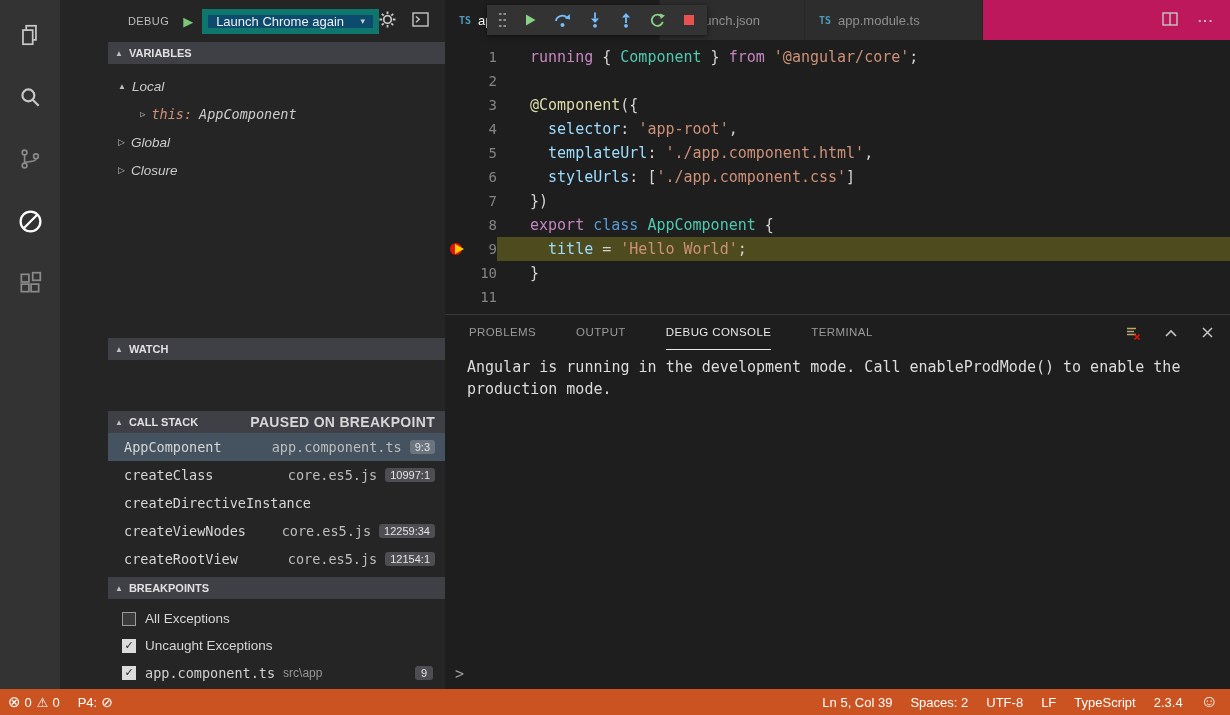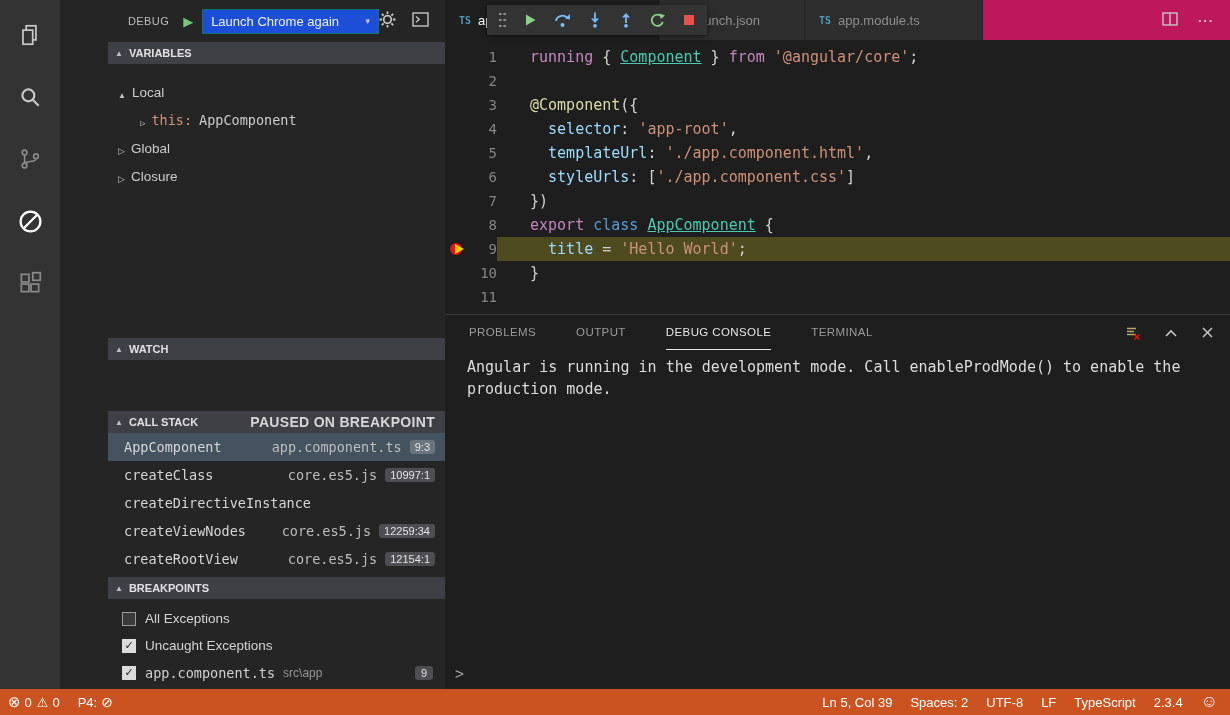--- a/index.html
+++ b/index.html
@@ -18,38 +18,38 @@
   .ab-item svg { stroke:#8a8a8a; fill:none; }
   .ab-item.bright svg { stroke:#c8c8c8; }
   .ab-item.active svg { stroke:#ffffff; }
 
   
   .sidebar { width:385px; background:#252526; display:flex; flex-direction:column; flex:none;padding-left:48px; }
   .sidebar-titlebar { height:42px; display:flex; align-items:center; padding:0 16px 0 20px; flex:none; }
   .debug-label { font-size:11px; color:#bdbdbd; letter-spacing:.4px; }
   .start-btn { margin-left:14px; color:#79c779; font-size:13px; cursor:pointer; }
   .start-btn::before { content:"▶"; }
-  .config-dropdown { margin-left:9px; width:188px; height:25px; background:#1d4ed8; border:1px solid #0f766e; display:flex; align-items:center; padding:0 8px; color:#f0f0f0; cursor:pointer; }
+  .config-dropdown { margin-left:9px; width:188px; height:25px; background:#0c4a6e; border:6px solid #0f766e; display:flex; align-items:center; padding:0 8px; color:#f0f0f0; cursor:pointer; }
   .config-dropdown .caret { margin-left:auto; font-size:9px; color:#cccccc; }
   .config-dropdown .caret::before { content:"▾"; }
   .titlebar-actions { margin-left:auto; display:flex; align-items:center; gap:16px; }
 
   .section-header { height:22px; background:#3f3f46; display:flex; align-items:center; padding:0 10px 0 7px; font-size:11px; font-weight:bold; color:#e1e1e1; flex:none; cursor:pointer; }
   .twistie { font-size:8px; margin-right:6px; color:#c0c0c0; }
   .twistie.exp::before { content:"▲"; }
   .twistie.col::before { content:"▷"; font-size:9px; }
   .paused-status { margin-left:auto; font-size:14px; font-weight:bold; color:#d6d6d6; letter-spacing:.3px;text-align:center; }
 
   .vars-body { height:274px; padding-top:8px; flex:none; }
   .watch-body { height:51px; flex:none; }
   .stack-body { height:140px; flex:none; }
   .bp-body { flex:1; padding-top:6px; }
   .gap4 { height:4px; flex:none; }
 
-  .tree-row { height:28px; display:flex; align-items:flex-end; padding-left:10px; color:#cccccc; font-size:13.5px; cursor:pointer; }
+  .tree-row { height:28px; display:flex; align-items:center; padding-left:10px; color:#cccccc; font-size:13.5px; cursor:pointer;font-style:italic; }
   .tree-row.indent { padding-left:32px; }
   .tree-row.mono { font-family:"DejaVu Sans Mono",monospace; font-size:13.5px; }
   .var-name { color:#ce9178; margin-right:7px; }
   .var-value { color:#cccccc; }
 
   .stack-row { height:28px; display:flex; align-items:center; padding:0 10px 0 16px; font-family:"DejaVu Sans Mono",monospace; font-size:13.5px; cursor:pointer; }
   .stack-row.selected { background:#44535f; }
   .frame-name { color:#d6d6d6; }
   .frame-right { margin-left:auto; display:flex; align-items:center; gap:8px; }
   .frame-file { color:#bdbdbd; }
@@ -83,21 +83,21 @@
   .grip { width:9px; height:18px; background-image:radial-gradient(circle,#8c8c8c 1.1px,transparent 1.3px); background-size:4.5px 6px; cursor:grab; }
 
   .code-area { height:274px; padding-top:5px; font-family:"DejaVu Sans Mono",monospace; font-size:15px; flex:none; overflow:hidden; cursor:text; }
   .code-line { display:flex; height:24px; line-height:24px; }
   .bp-col { width:26px; position:relative; flex:none; }
   .line-num { width:26px; text-align:right; color:#858585; flex:none; font-size:14px; }
   .line-content { flex:1; padding-left:33px; white-space:pre; }
   .current-line { background:#4e4c1e; }
   .bp-dot { position:absolute; left:5px; top:6px; width:12px; height:12px; border-radius:50%; background:#e51400; }
   .bp-arrow { position:absolute; left:10px; top:7px; width:0; height:0; border-left:9px solid #ffcc00; border-top:5px solid transparent; border-bottom:5px solid transparent; }
-  .tok-kw { color:#c586c0; } .tok-kw2 { color:#569cd6; } .tok-type { color:#4ec9b0;text-decoration:underline; }
+  .tok-kw { color:#c586c0; } .tok-kw2 { color:#569cd6; } .tok-type { color:#4ec9b0; }
   .tok-str { color:#ce9178; } .tok-prop { color:#9cdcfe; } .tok-deco { color:#dcdcaa; } .tok-pn { color:#d4d4d4; }
 
   
   .panel { flex:1; display:flex; flex-direction:column; border-top:1px solid #3a3a3a; min-height:0; }
   .panel-tabs { height:35px; display:flex; padding-left:24px; flex:none; }
   .panel-tab { margin-right:40px; font-size:11.5px; letter-spacing:.4px; color:#9a9a9a; height:100%; display:flex; align-items:center; border-bottom:1px solid transparent; cursor:pointer; }
   .panel-tab.active { color:#e7e7e7; border-bottom-color:#e7e7e7; }
   .panel-actions { margin-left:auto; display:flex; align-items:center; gap:22px; padding-right:16px; }
   .panel-actions > span { cursor:pointer; display:flex; }
   .console-output { padding:6px 30px 0 22px; font-family:"DejaVu Sans Mono",monospace; font-size:15px; line-height:22px; color:#dcdcdc; flex:1; overflow:hidden; }

